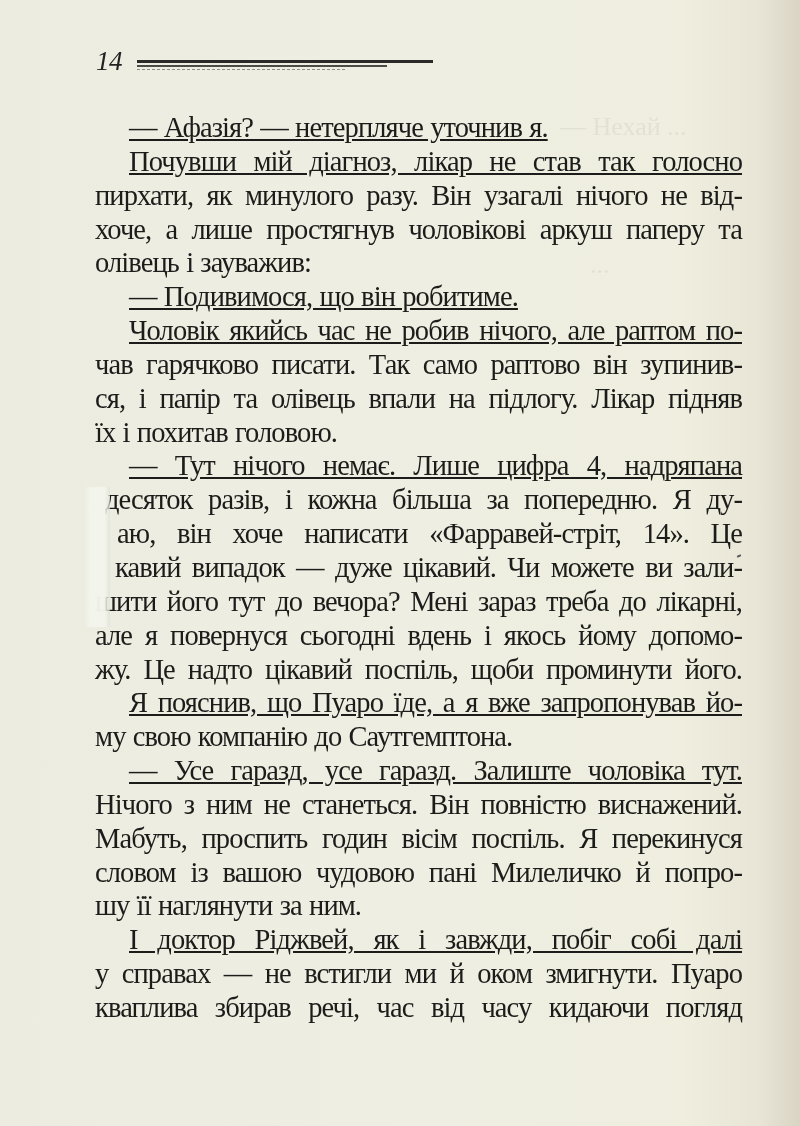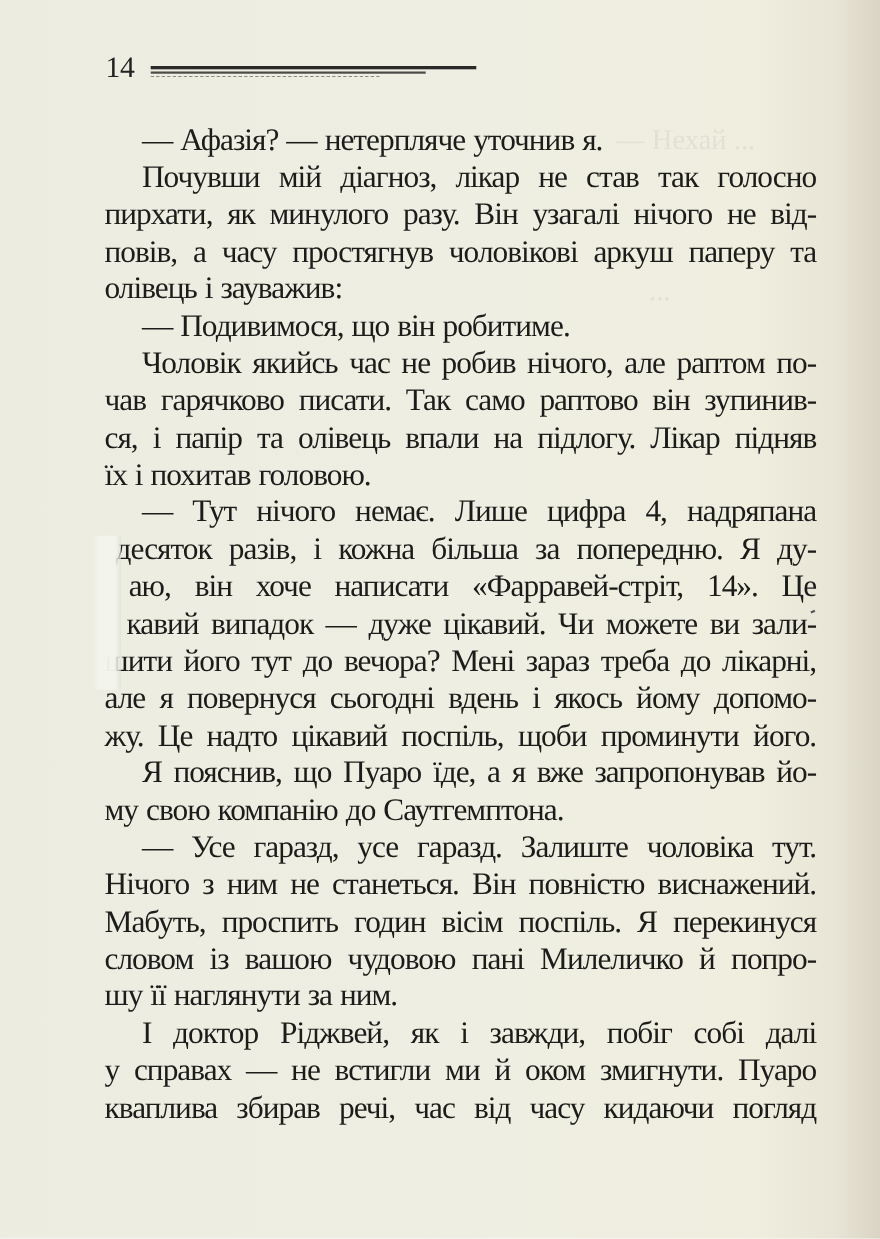--- a/index.html
+++ b/index.html
@@ -19,20 +19,21 @@
     position: absolute;
     left: 0; top: 0;
     width: 800px; height: 1126px;
   }
   .running-head {
     position: absolute;
     left: 96px;
     top: 44px;
     height: 34px;
     width: 360px;
+    font-style: italic;
   }
   .folio {
     position: absolute;
     left: 0;
     top: 0;
     font-size: 27px;
     line-height: 34px;
     color: #222;
     letter-spacing: -0.5px;
   }
@@ -71,20 +72,21 @@
     line-height: 33.85px;
     font-size: 28.5px;
     white-space: nowrap;
     text-align: justify;
     text-align-last: justify;
     letter-spacing: -0.9px;
     word-spacing: 1px;
   }
   .line.indent {
     padding-left: 34px;
+    text-decoration: underline;
   }
   .line.last {
     text-align: left;
     text-align-last: left;
   }
   .line.indent.last { }
 
   .scan-strip {
     position: absolute;
     left: 84px;
@@ -126,21 +128,21 @@
 
   <div class="body-text">
 
     <div class="paragraph">
       <span class="line indent last">— Афазія? — нетерпляче уточнив я.</span>
     </div>
 
     <div class="paragraph">
       <span class="line indent">Почувши мій діагноз, лікар не став так голосно</span>
       <span class="line">пирхати, як минулого разу. Він узагалі нічого не від-</span>
-      <span class="line">повів, а часу простягнув чоловікові аркуш паперу та</span>
+      <span class="line">хоче, а лише простягнув чоловікові аркуш паперу та</span>
       <span class="line last">олівець і зауважив:</span>
     </div>
 
     <div class="paragraph">
       <span class="line indent last">— Подивимося, що він робитиме.</span>
     </div>
 
     <div class="paragraph">
       <span class="line indent">Чоловік якийсь час не робив нічого, але раптом по-</span>
       <span class="line">чав гарячково писати. Так само раптово він зупинив-</span>

